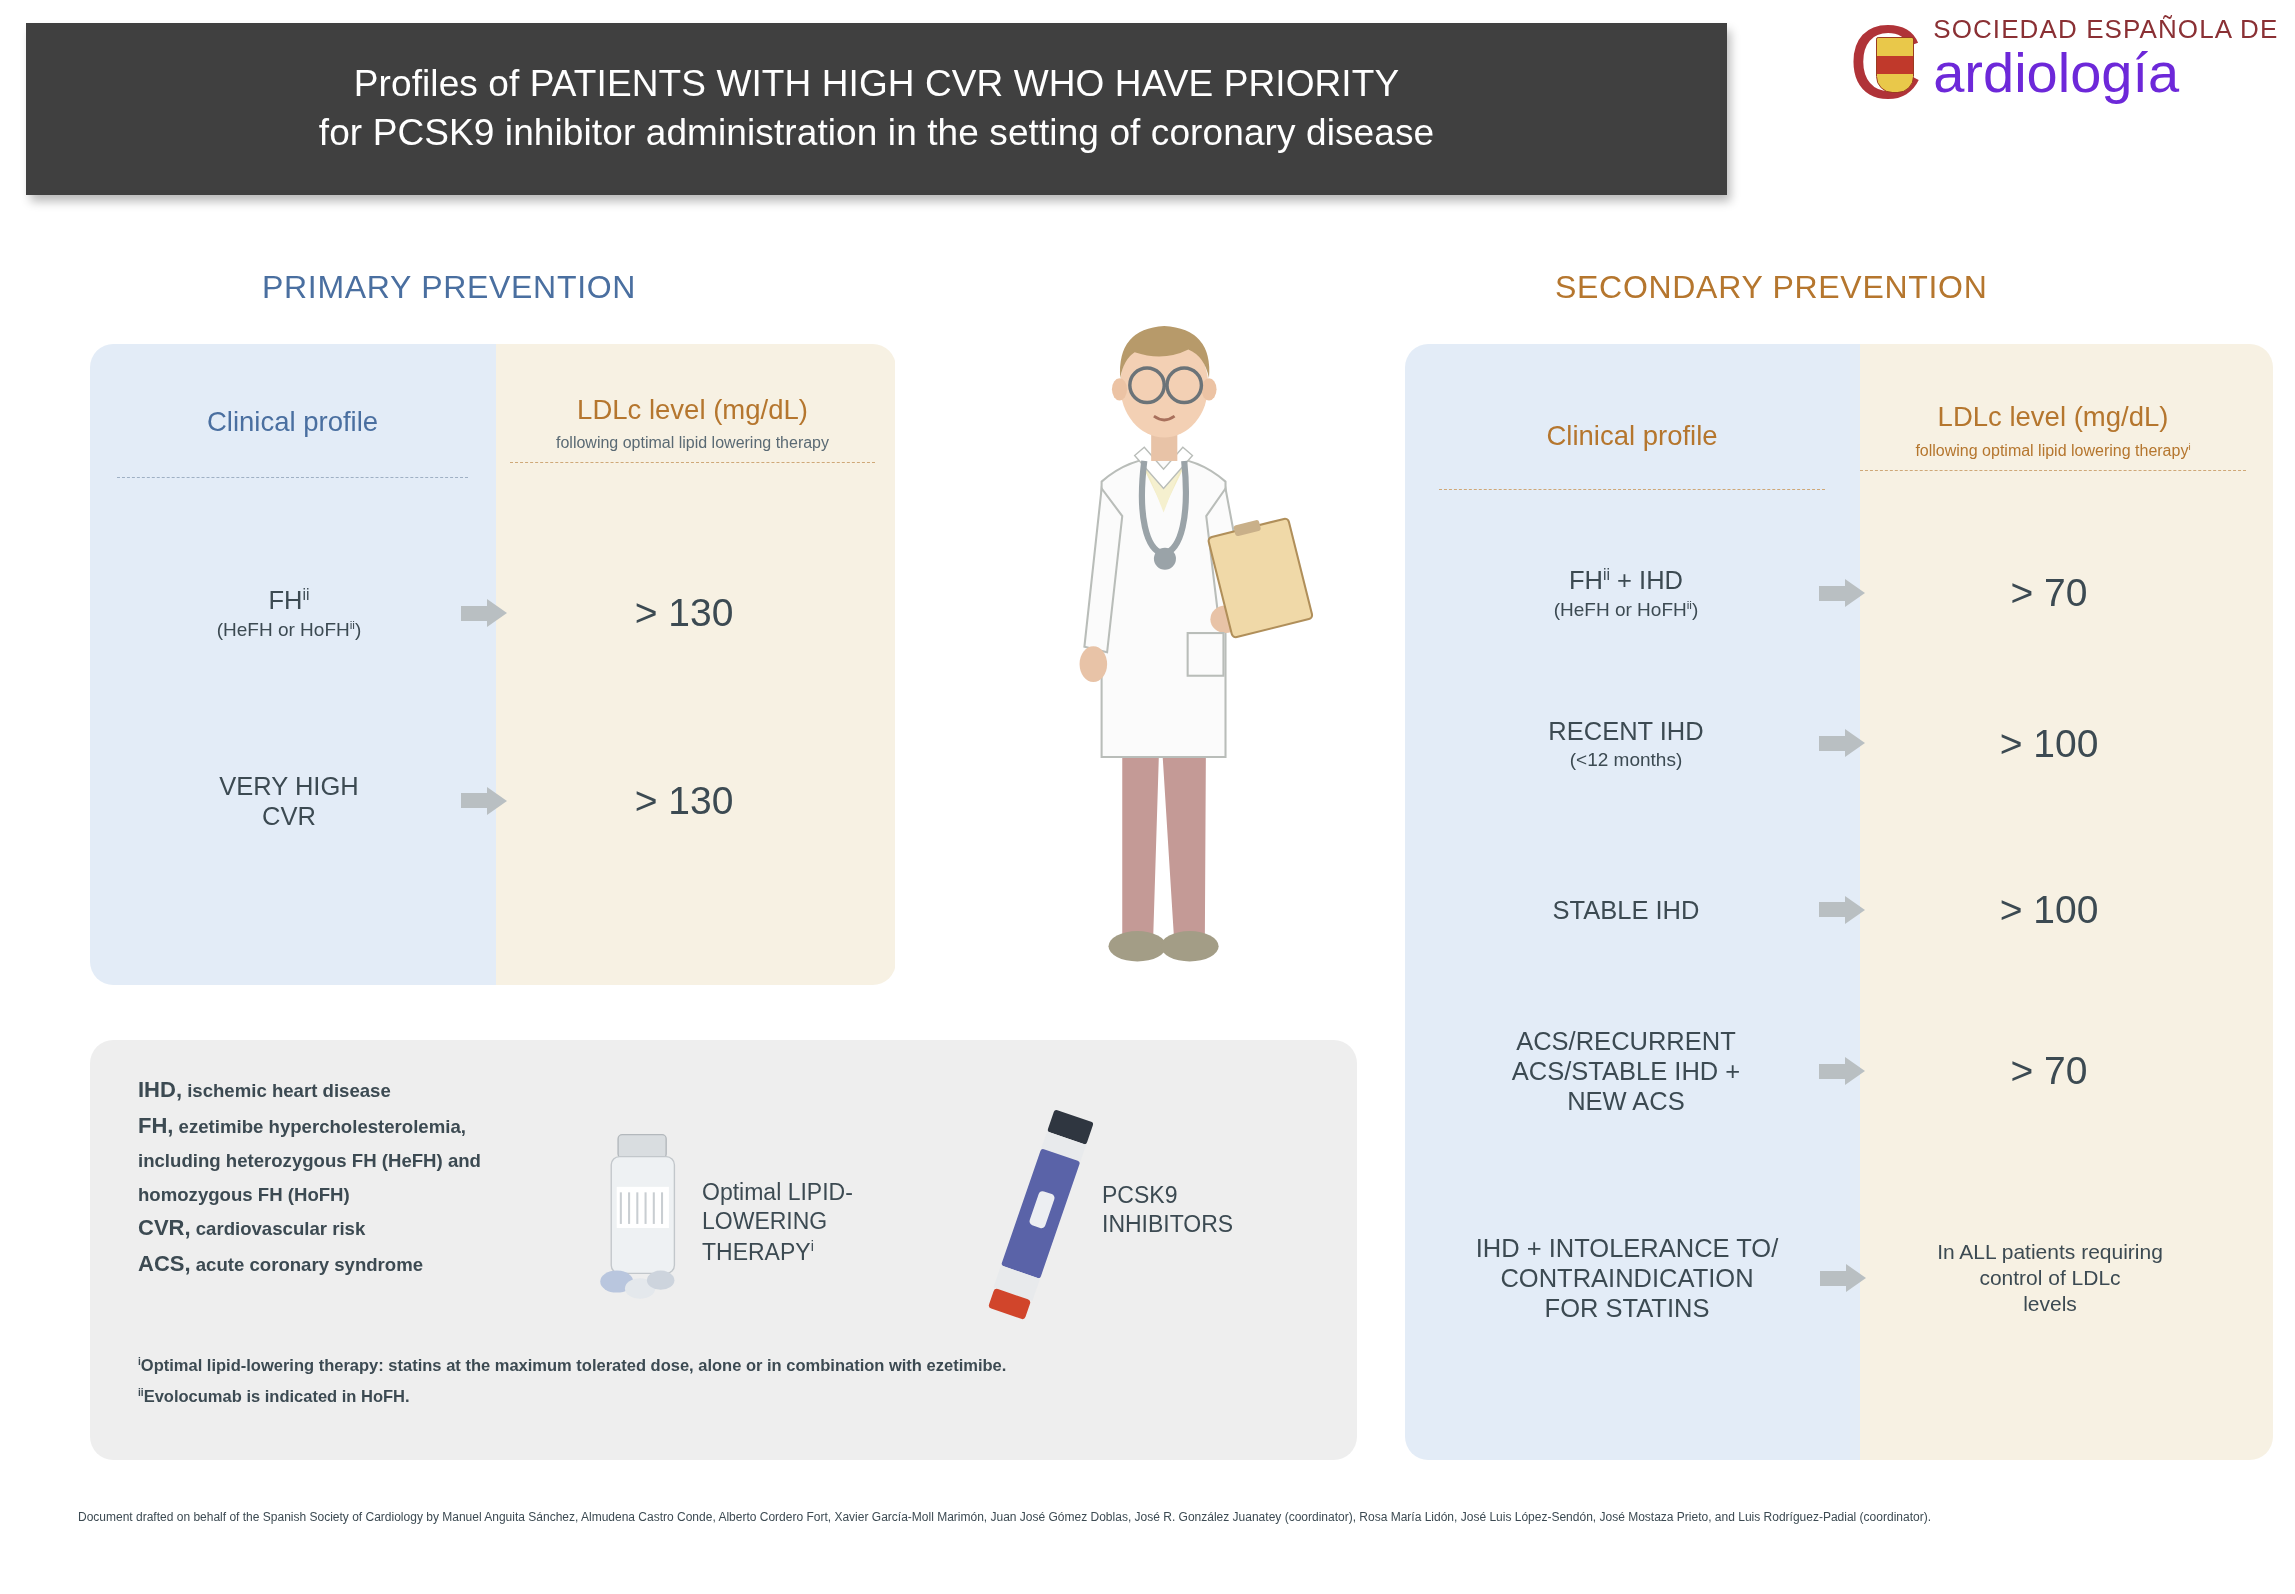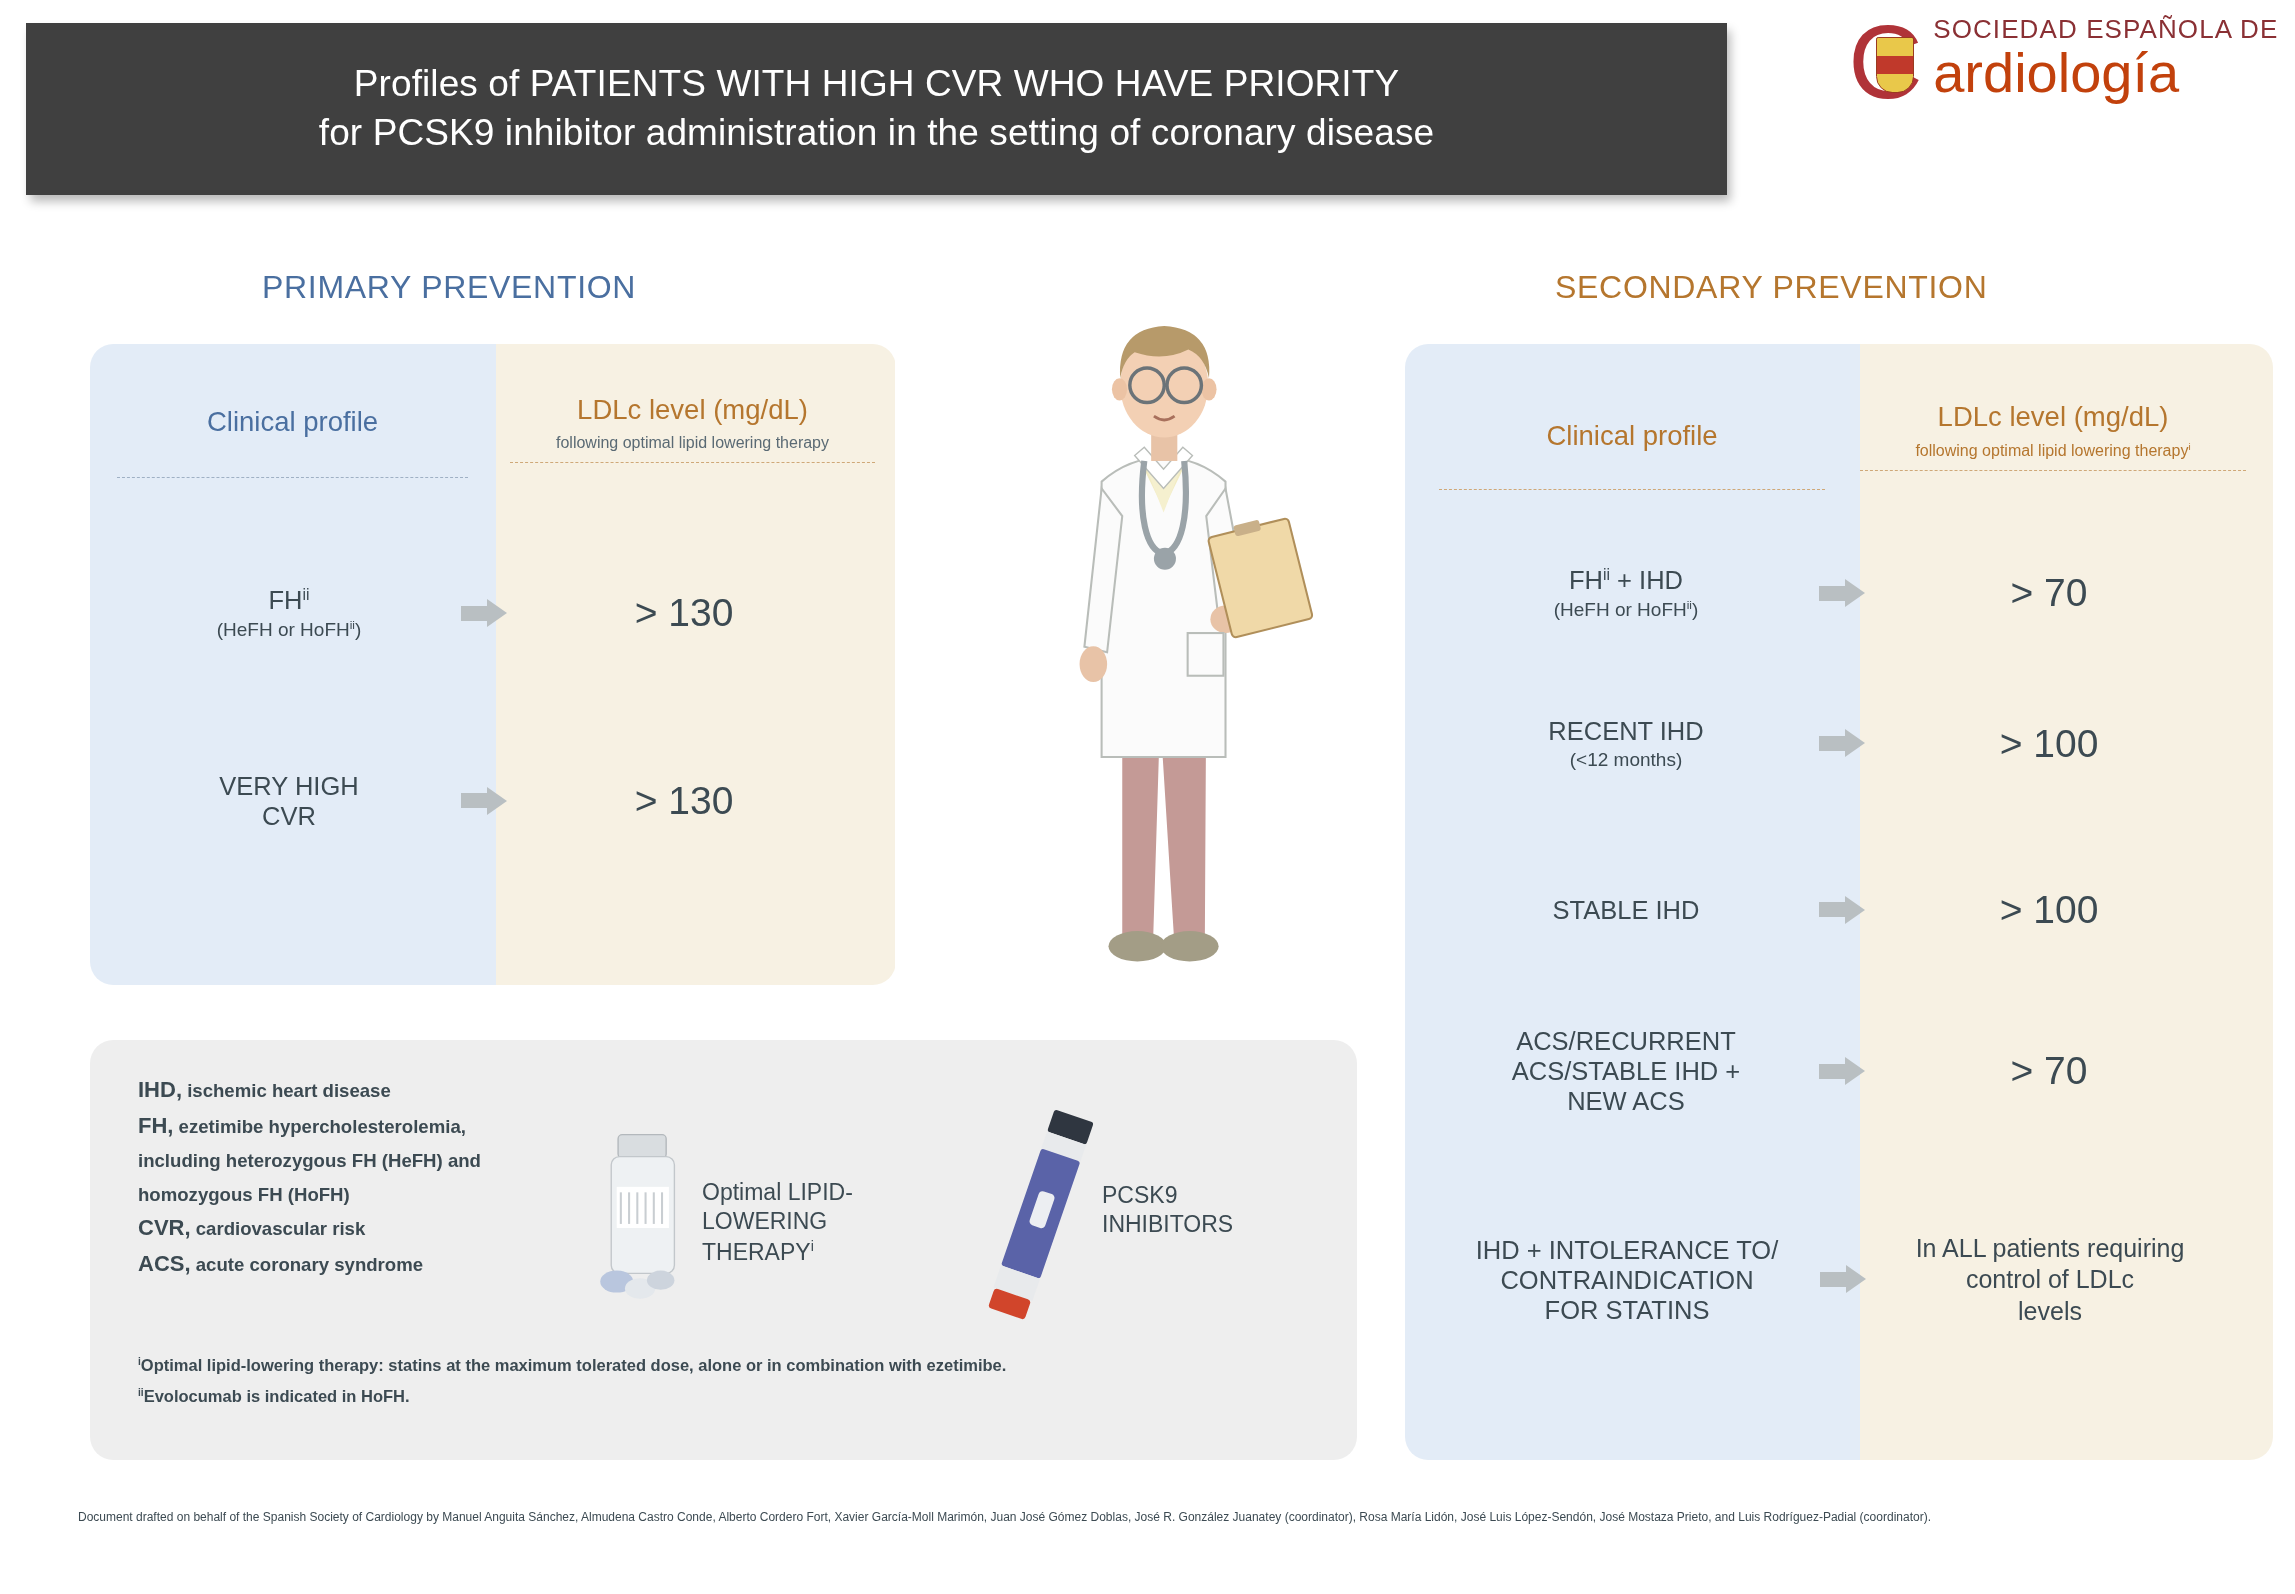--- a/index.html
+++ b/index.html
@@ -55,21 +55,21 @@
   }
   .logo-soc {
     font-size: 26px;
     letter-spacing: 1.1px;
     color: #8a3034;
     display: block;
   }
   .logo-card {
     font-size: 56px;
     line-height: 0.96;
-    color: #c2410c;
+    color: #6d28d9;
     display: block;
     margin-top: 1.4px;
   }
   .logo-bigC {
     position: absolute;
     left: 15px;
     top: 4.1px;
     font-size: 103px;
     line-height: 103px;
     color: #b03338;
@@ -156,21 +156,21 @@
     font-size: 19px;
     display: block;
     margin-top: 2.8px;
   }
   .row .value {
     text-align: center;
     font-size: 39px;
     color: #3c4a52;
   }
   .row .value.small-val {
-    font-size: 25px;
+    font-size: 21px;
     line-height: 1.25;
   }
 
   .arrow {
     width: 51px;
     height: 29px;
     position: relative;
     flex: 0 0 auto;
   }
   .arrow:before {

